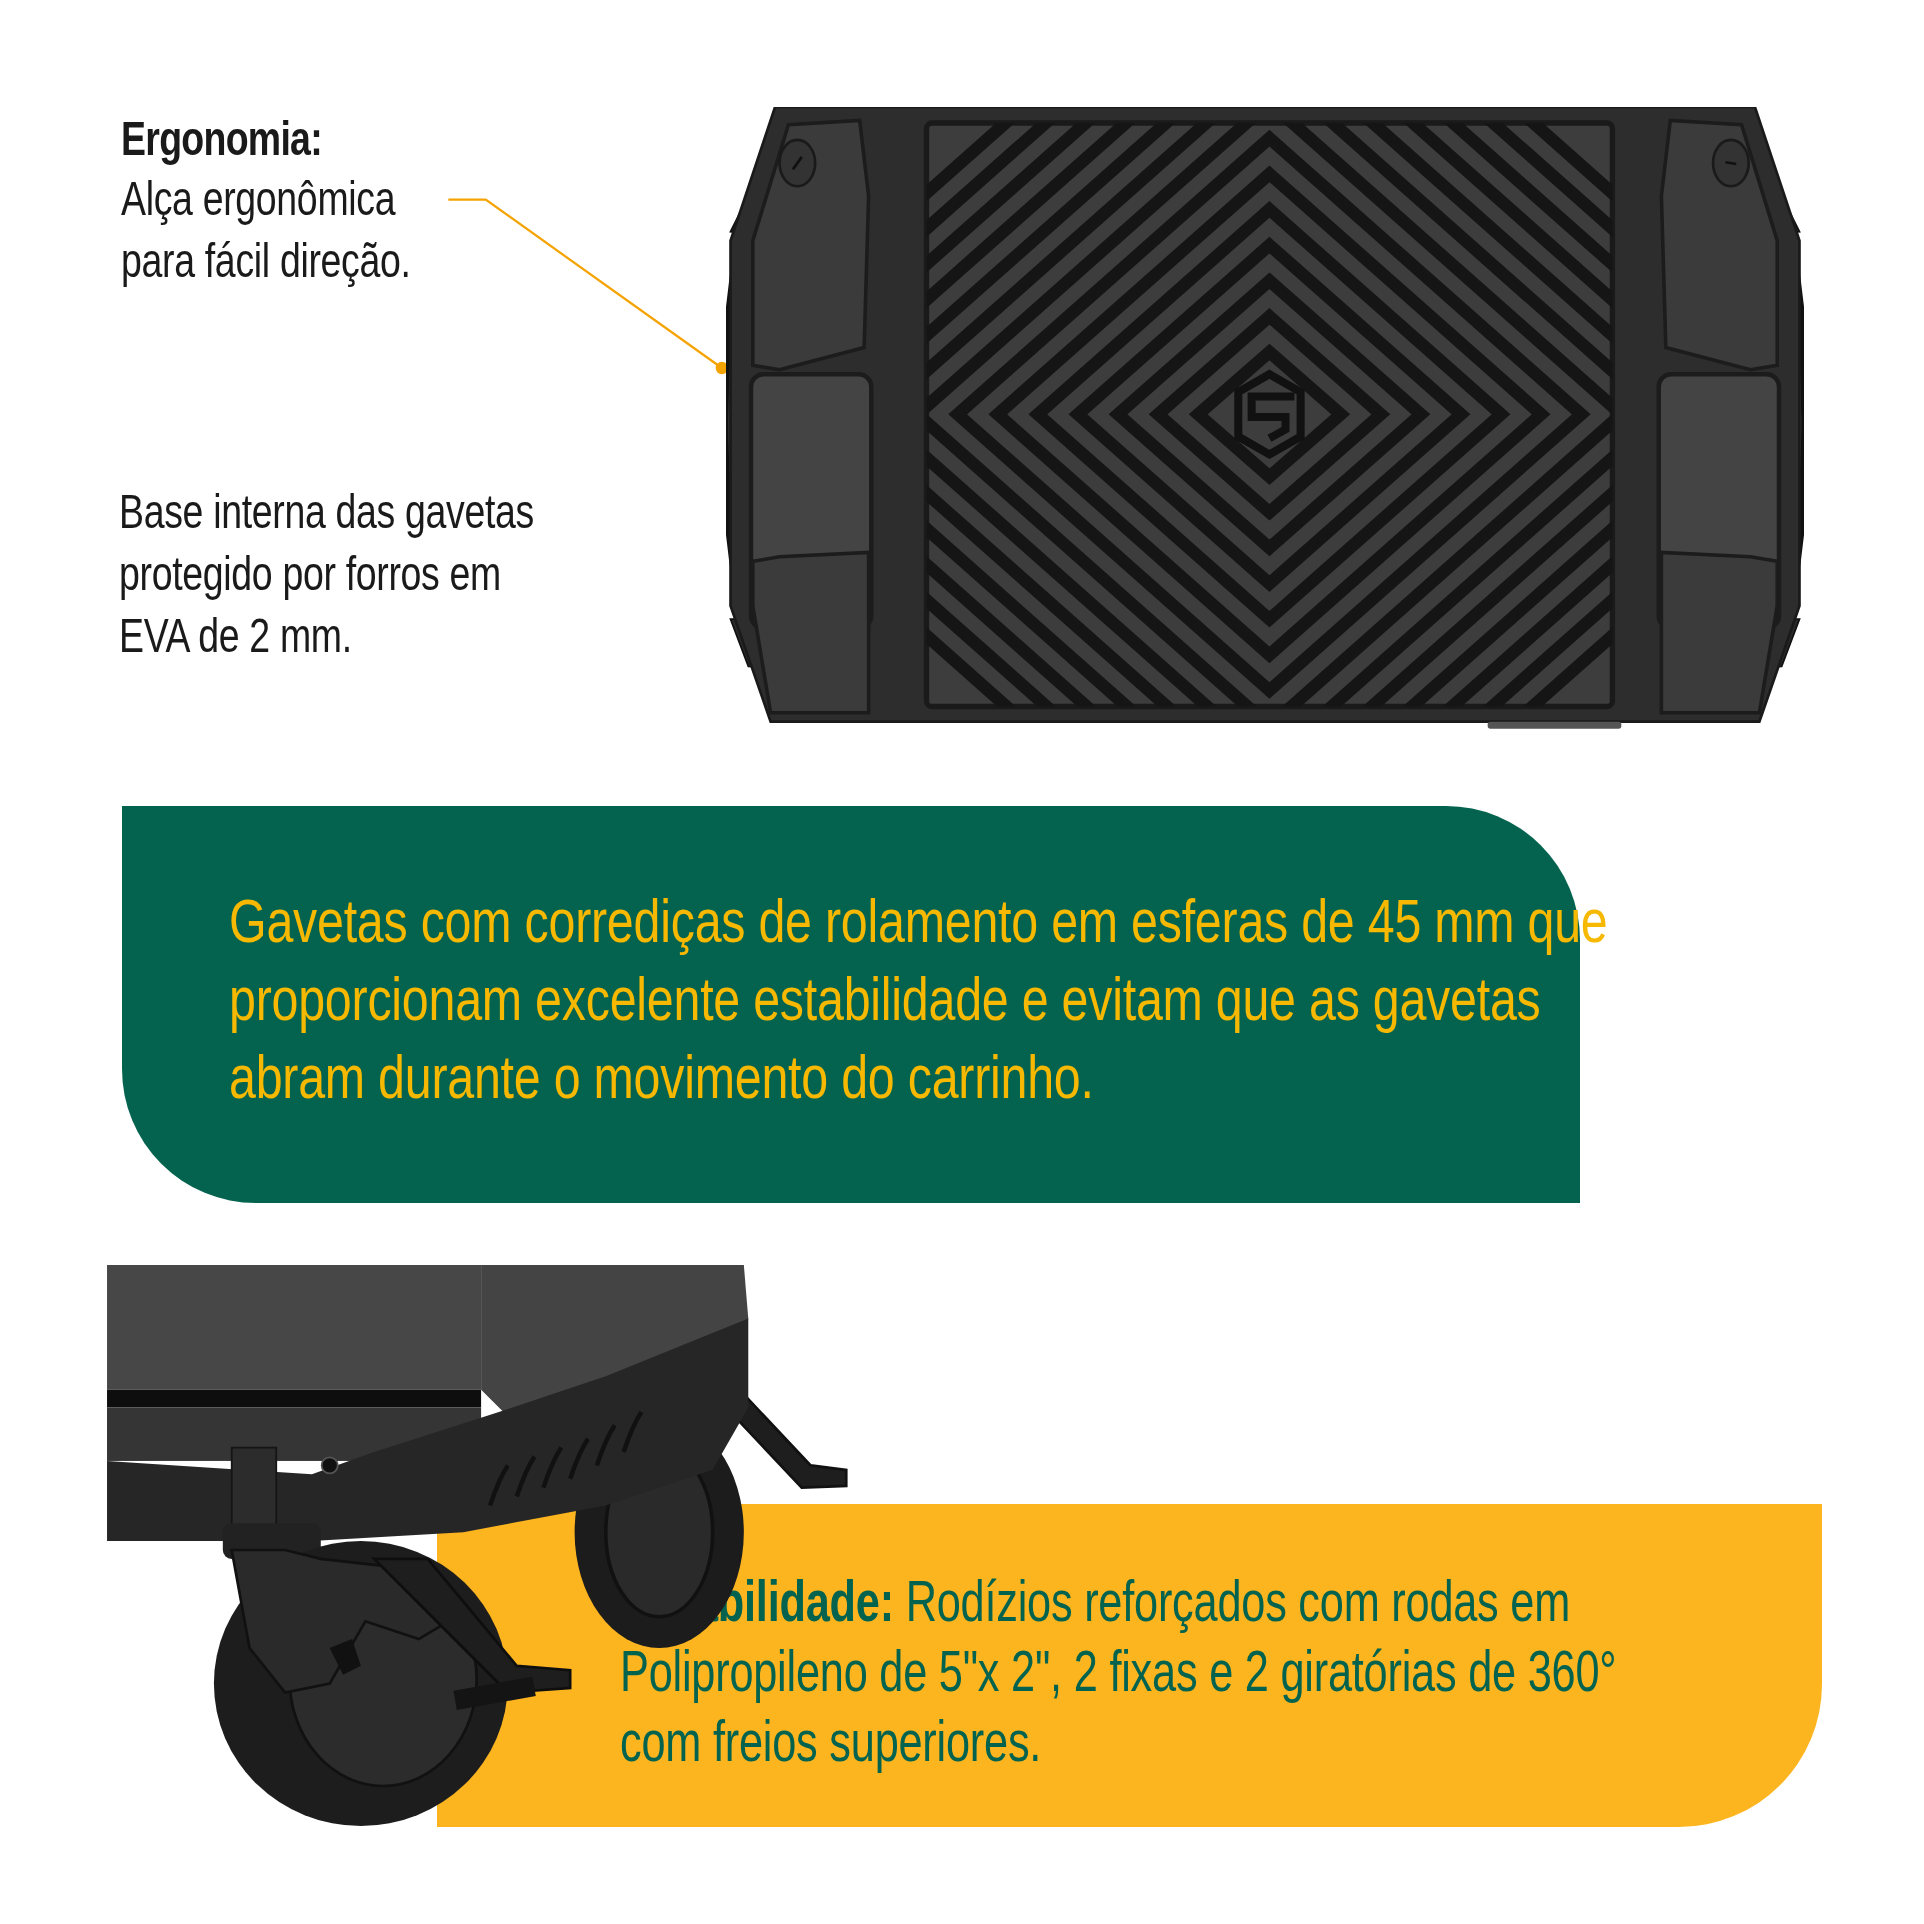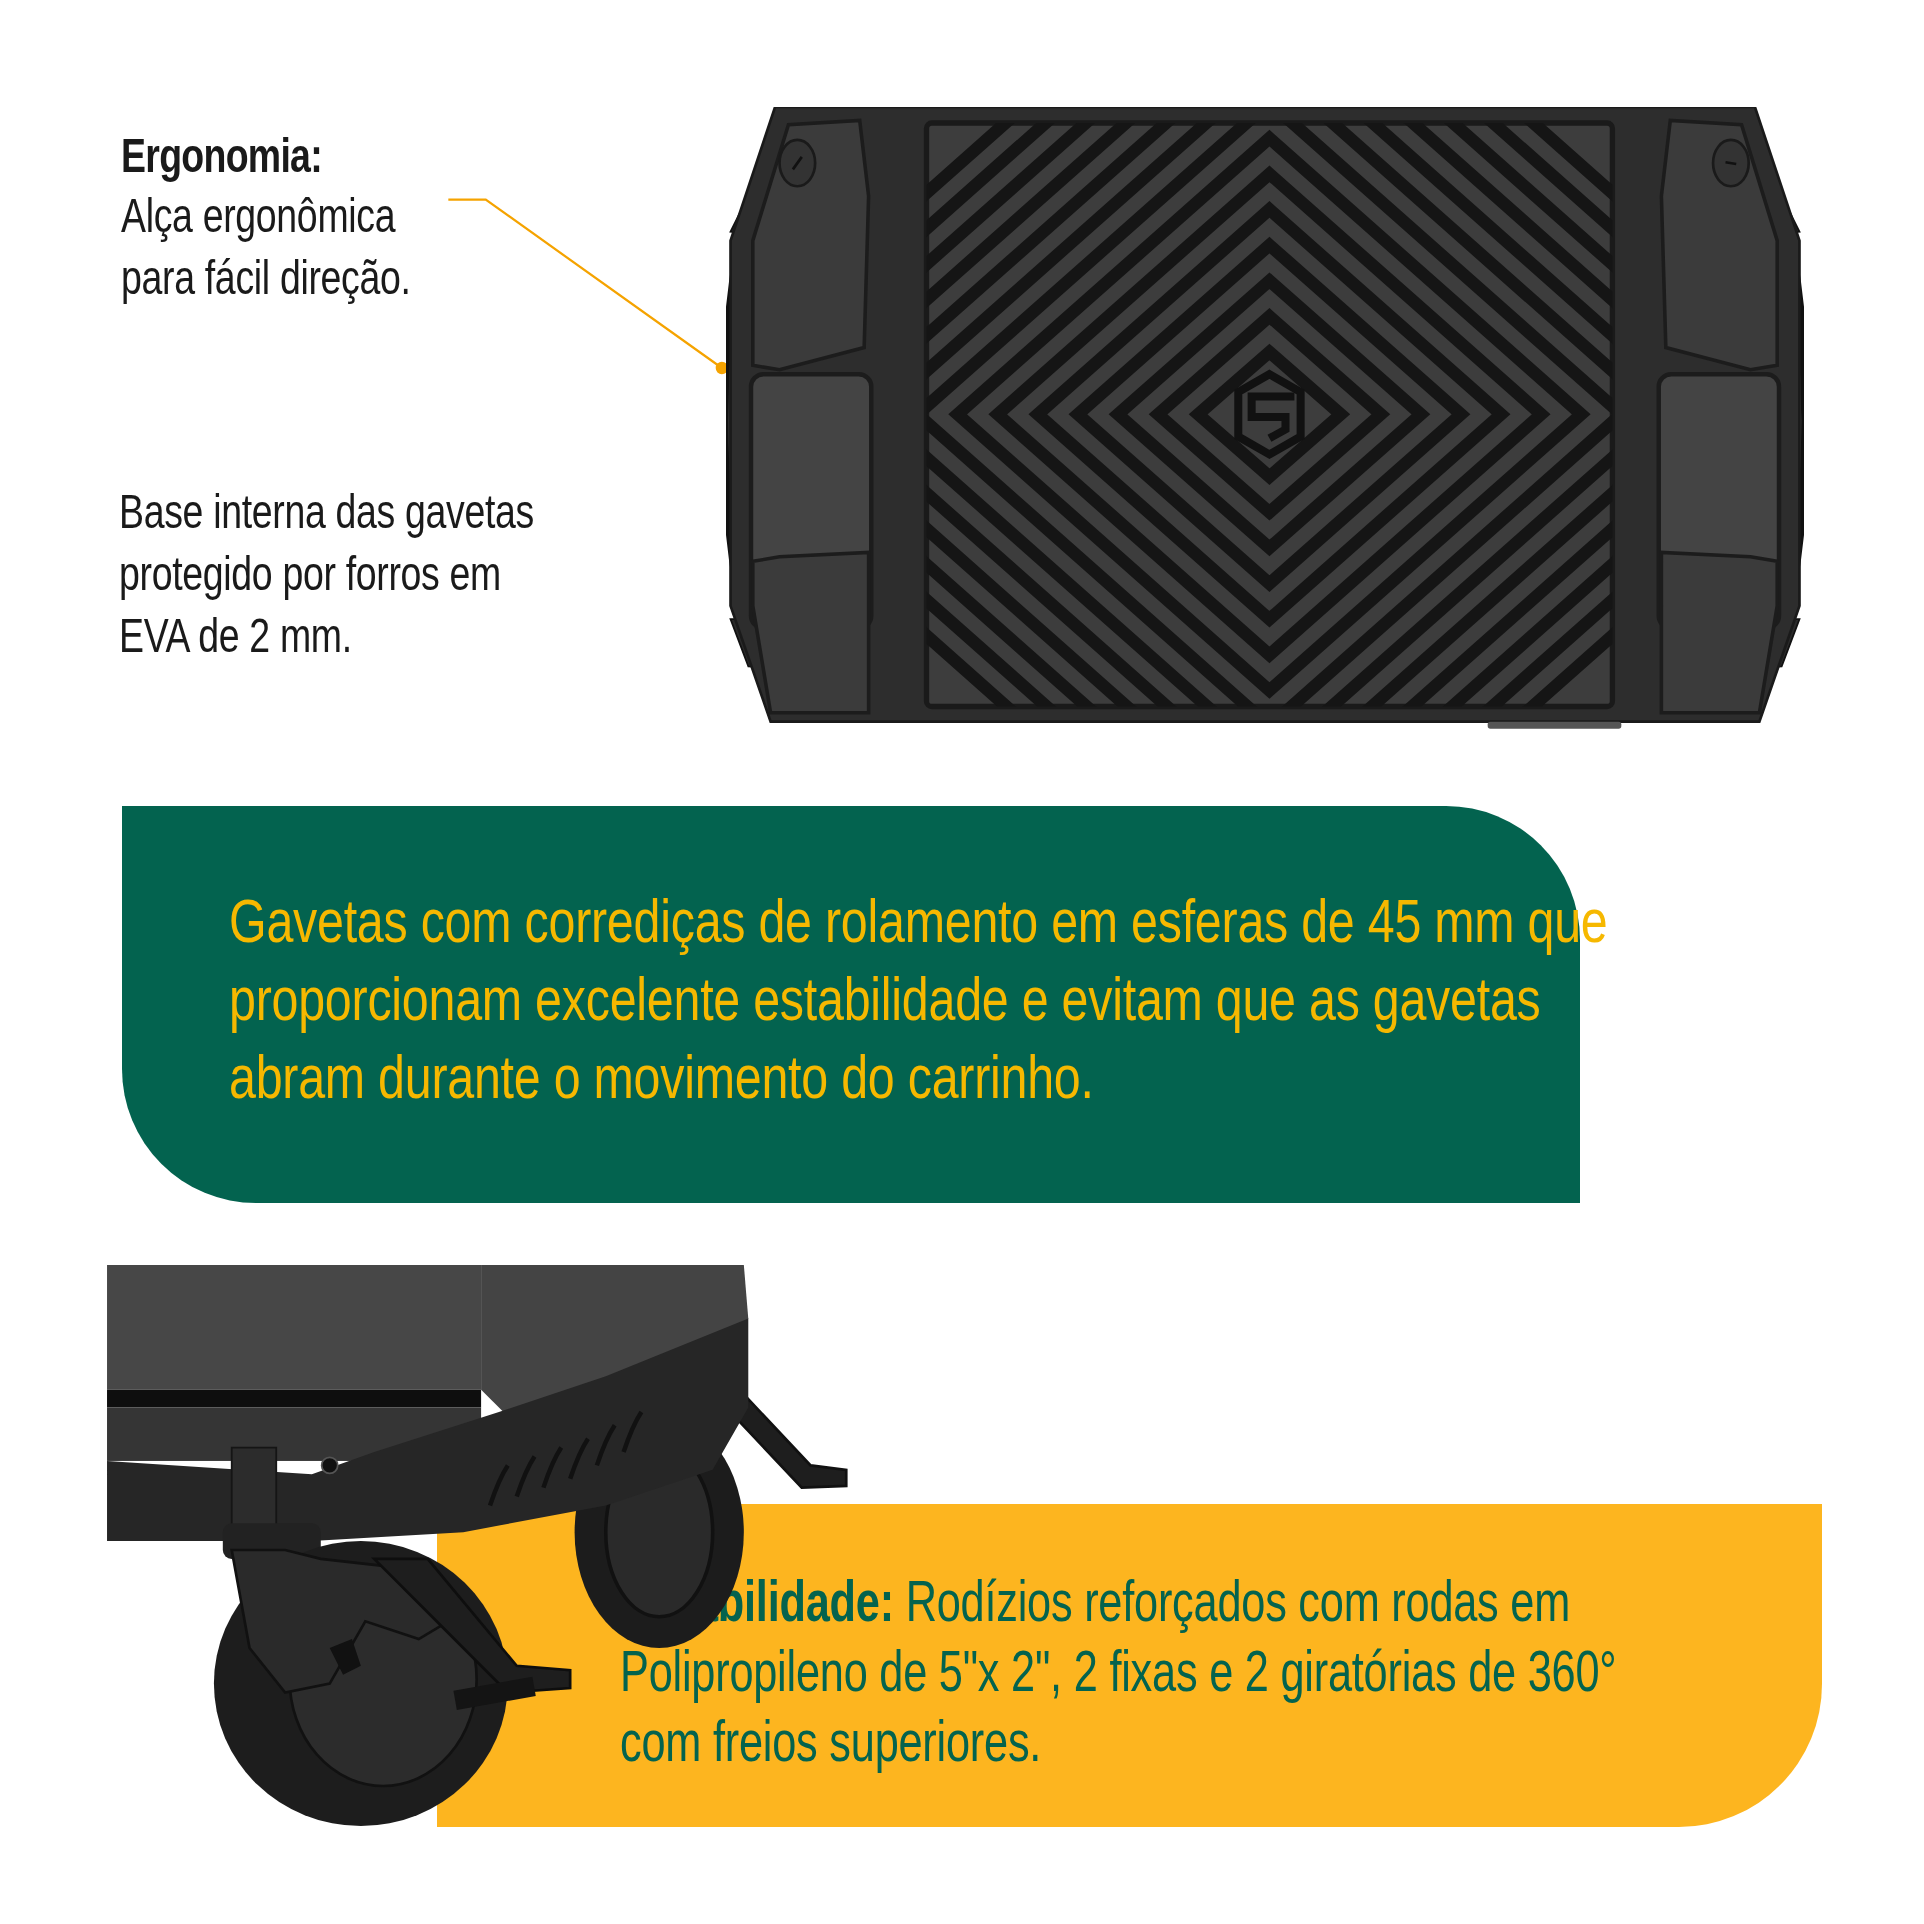--- a/index.html
+++ b/index.html
@@ -2,21 +2,21 @@
 <html style="font-size:14.3px"><head>
 <meta charset="utf-8">
 <style>
   * { box-sizing: border-box; margin: 0; padding: 0; }
   html, body { width: 1925px; height: 1925px; background: #ffffff; overflow: hidden; }
   body { position: relative; font-family: "Liberation Sans", "DejaVu Sans", sans-serif; }
 
   .condensed { transform-origin: left top; display: inline-block; white-space: nowrap; }
 
   
-  .caption-ergonomia { position: absolute; left: 121px; top: 126px; width: 463px; }
+  .caption-ergonomia { position: absolute; left: 121px; top: 109px; width: 463px; }
   .caption-title { font-weight: 700; color: #1a1a1a; font-size: 48px; line-height: 59px; letter-spacing: -0.9px; transform: scaleX(0.78); }
   .caption-line { color: #1a1a1a; font-size: 48px; line-height: 62px; letter-spacing: -0.4px; transform: scaleX(0.78); display: block; }
   .caption-base { position: absolute; left: 119px; top: 481px; width: 552px; }
   .caption-base .caption-line { line-height: 62px; }
 
   
   .leader { position: absolute; left: 0; top: 0; width: 1925px; height: 802px; pointer-events: none; }
 
   
   .tray-wrap { position: absolute; left: 726px; top: 107px; width: 1078px; height: 628px; }

